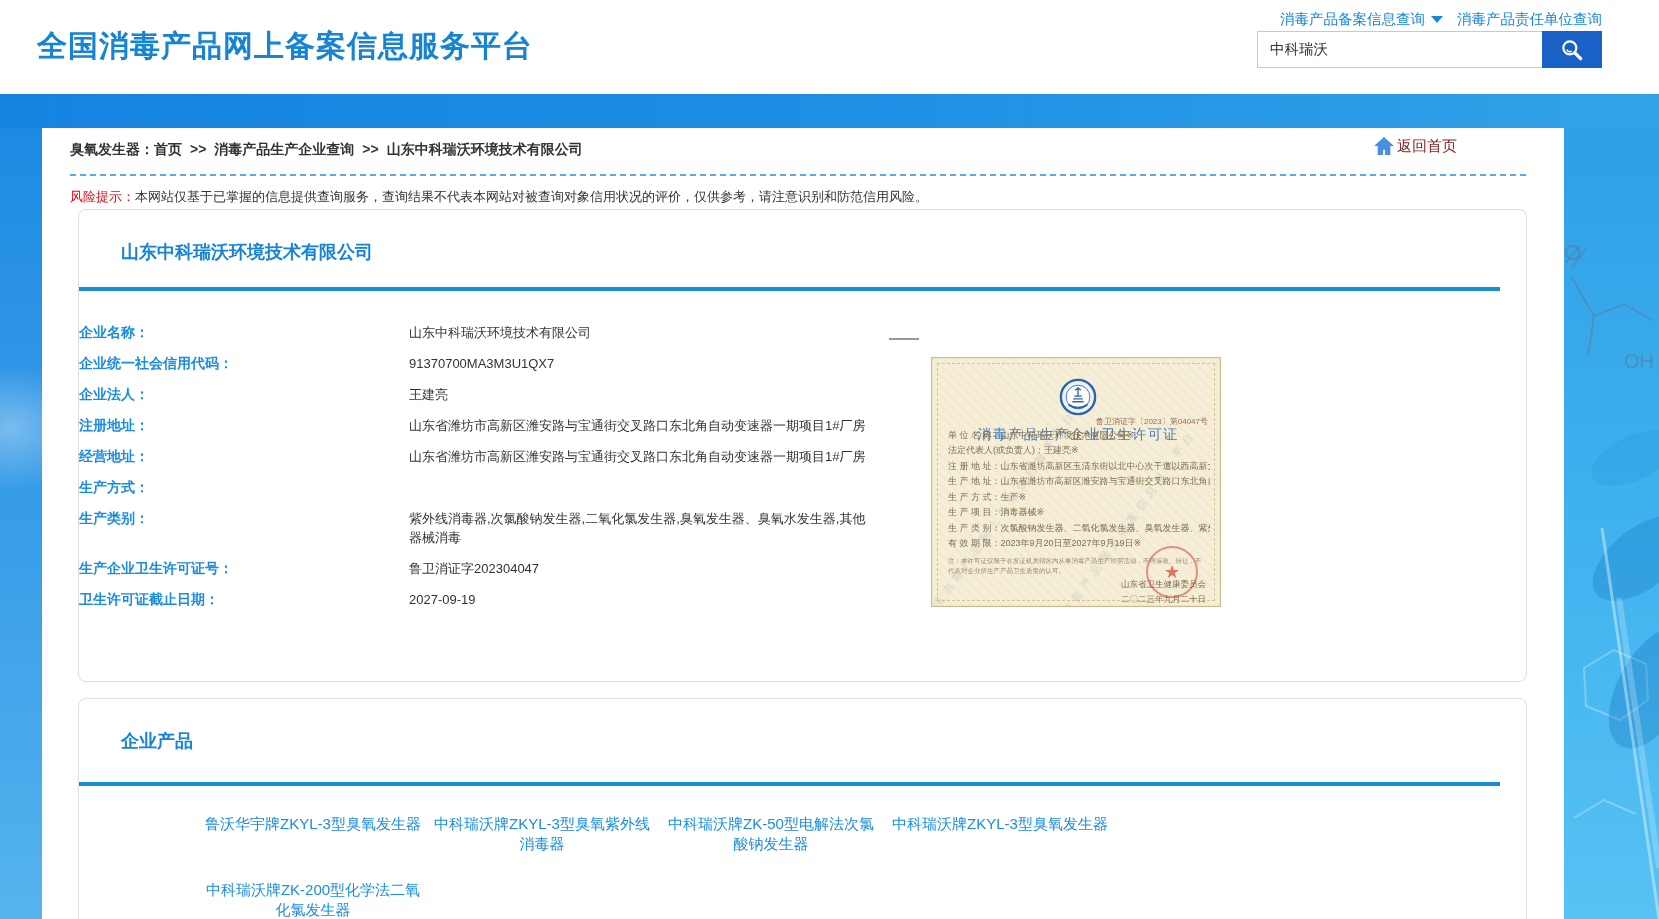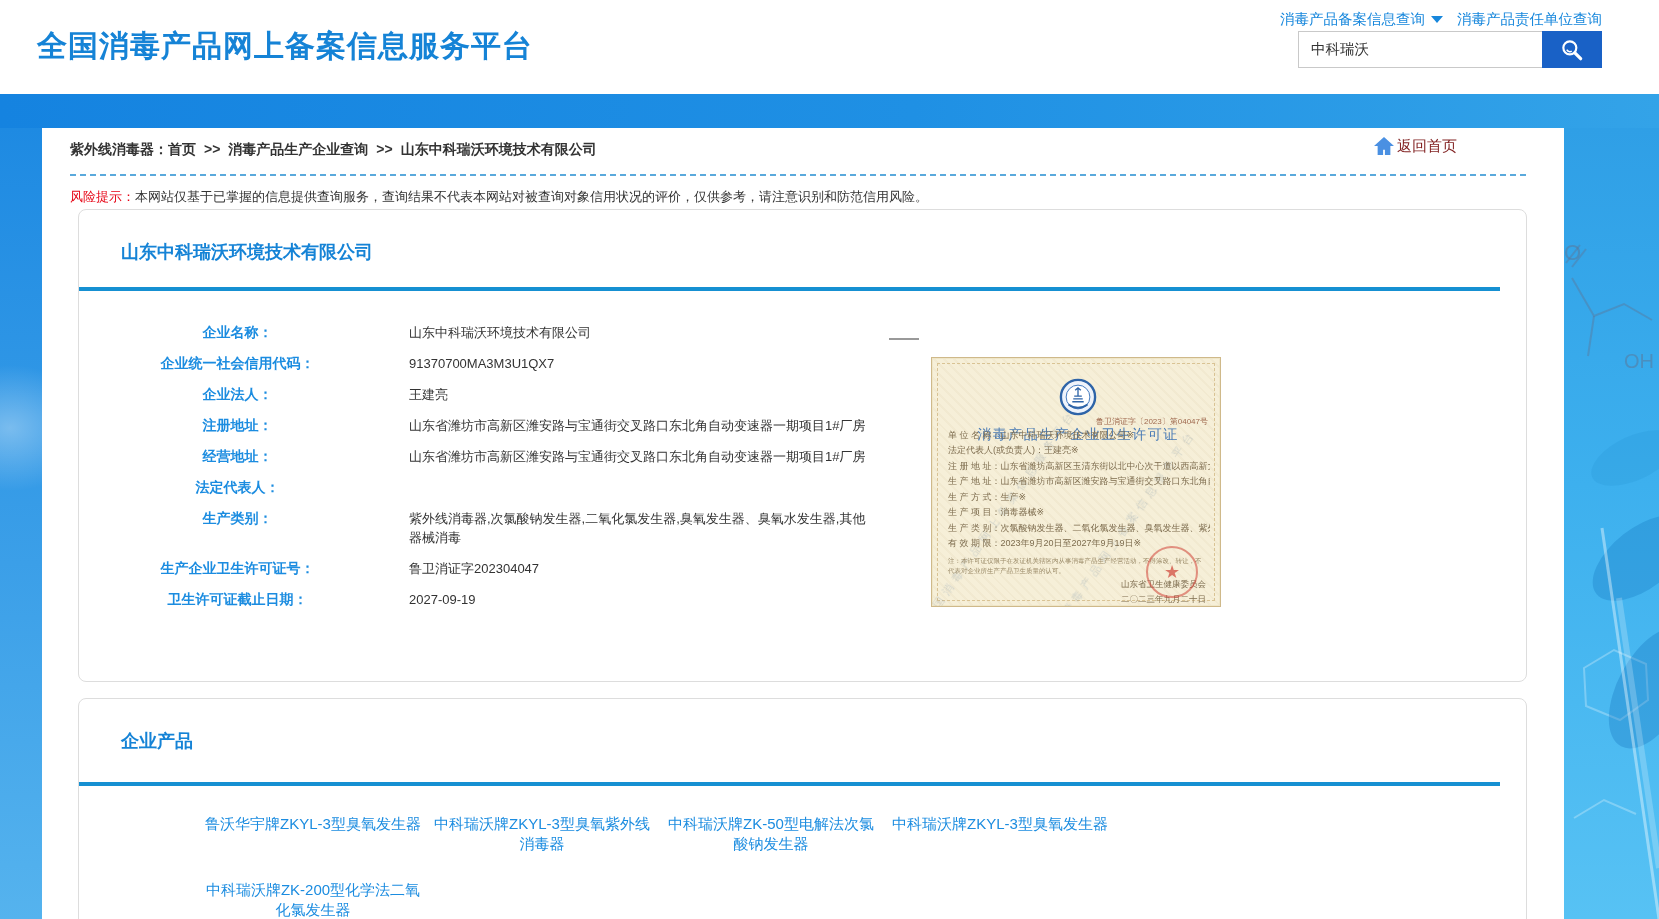--- a/index.html
+++ b/index.html
@@ -7,21 +7,21 @@
   body { font-family:"Liberation Sans","DejaVu Sans",sans-serif; background:#fff; }
   #screen { position:relative; width:1659px; height:919px; overflow:hidden; background:#fff; }
 
   
   .site-header { position:absolute; left:0; top:0; width:1659px; height:94px; background:#fff; }
   .site-title { position:absolute; left:37px; top:26px; font-size:30px; font-weight:bold; color:#1583d6; letter-spacing:1px; }
   .top-nav { position:absolute; right:57px; top:10px; display:flex; align-items:flex-start; gap:14px; font-size:14.5px; color:#1787dc; white-space:nowrap; }
   .top-nav a { color:#1787dc; text-decoration:none; display:flex; align-items:center; gap:6px; cursor:pointer; }
   .chevron { width:0; height:0; border-left:6px solid transparent; border-right:6px solid transparent; border-top:7px solid #1787dc; display:inline-block; }
   .search-group { position:absolute; right:57px; top:31px; display:flex; }
-  .search-input { width:244px; height:37px; border:1px solid #c9c9c9; border-right:none; font-size:14.5px; color:#333; padding:0 12px; outline:none; font-family:inherit; }
+  .search-input { width:285px; height:37px; border:1px solid #c9c9c9; border-right:none; font-size:14.5px; color:#333; padding:0 12px; outline:none; font-family:inherit; }
   .search-btn { width:60px; height:37px; background:#1961c6; border:none; cursor:pointer; display:flex; align-items:center; justify-content:center; }
 
   
   .blue-band { position:absolute; left:0; top:94px; width:1659px; height:34px; background:linear-gradient(90deg,#1583e0 0%,#1f90e4 55%,#33a3e8 100%); }
   .left-bg { position:absolute; left:0; top:128px; width:42px; height:791px;
              background:radial-gradient(ellipse 120px 90px at 10px 300px, rgba(255,255,255,.35), rgba(255,255,255,0) 70%),
                         linear-gradient(180deg,#1e8ae2 0%,#3b9fe8 55%,#55b3ee 100%); }
   .right-bg { position:absolute; left:1564px; top:128px; width:95px; height:791px;
               background:linear-gradient(180deg,#2f9fe6 0%,#3db0ee 45%,#57c2f4 100%); overflow:hidden; }
 
@@ -39,21 +39,21 @@
 
   .panel { position:absolute; left:36px; width:1449px; background:#fff; border:1px solid #ddd; border-radius:8px; }
   .panel-1 { top:81px; height:473px; }
   .panel-2 { top:570px; height:440px; }
   .panel-title { position:absolute; left:42px; top:30px; font-size:18px; font-weight:bold; color:#1583d6; }
   .panel-rule { position:absolute; left:0; top:77px; width:1421px; height:4px; background:#1690d2; }
   .panel-2 .panel-rule { top:83px; }
 
   .fields { position:absolute; left:0; top:113px; width:810px; }
   .field-row { display:flex; margin-bottom:12px; min-height:19px; }
-  .field-label { width:317px; text-align:center; font-size:14px; font-weight:bold; color:#1b8ce0; flex-shrink:0; line-height:19px; }
+  .field-label { width:317px; text-align:left; font-size:14px; font-weight:bold; color:#1b8ce0; flex-shrink:0; line-height:19px; }
   .field-value { margin-left:13px; max-width:468px; font-size:13px; color:#333; line-height:19px; }
 
   
   .cert-dash { position:absolute; left:810px; top:128px; width:30px; height:2px; background:#999; }
   .certificate { position:absolute; left:852px; top:147px; width:290px; height:250px;
                  background:repeating-linear-gradient(45deg, rgba(205,185,140,.10) 0 2px, rgba(0,0,0,0) 2px 7px), #f6efd8;
                  border:1px solid #cfb98a; box-shadow:0 0 0 1px #efe6c8 inset; overflow:hidden; }
   .cert-inner { position:absolute; inset:5px; border:1px dashed #d9c394; }
   .cert-head { position:absolute; left:14px; top:20px; right:10px; display:flex; align-items:center; gap:10px;flex-direction:column; }
   .cert-title { font-size:14px; color:#4a7bb5; letter-spacing:1.5px; white-space:nowrap; filter:blur(.3px); }
@@ -127,21 +127,21 @@
         </g>
         <path d="M95 791 L38 400" stroke="rgba(255,255,255,.4)" stroke-width="3" fill="none"></path>
         <path d="M95 740 L55 470" stroke="rgba(255,255,255,.22)" stroke-width="6" fill="none"></path>
       </svg>
     </span>
   </div>
 
   <div class="content">
 
     <div class="breadcrumb">
-      <span>紫外线消毒器：</span><a>首页</a><span class="crumb-sep">&gt;&gt;</span><a>消毒产品生产企业查询</a><span class="crumb-sep">&gt;&gt;</span><span>山东中科瑞沃环境技术有限公司</span>
+      <span>臭氧发生器：</span><a>首页</a><span class="crumb-sep">&gt;&gt;</span><a>消毒产品生产企业查询</a><span class="crumb-sep">&gt;&gt;</span><span>山东中科瑞沃环境技术有限公司</span>
     </div>
 
     <a class="back-home">
       <span style="display:flex;">
         <svg width="22" height="20" viewBox="0 0 24 22">
           <path d="M12 1 1 11h4v10h6v-6h2v6h6V11h4z" fill="#4a90e2"></path>
         </svg>
       </span>
       <span>返回首页</span>
     </a>
@@ -171,21 +171,21 @@
         </div>
         <div class="field-row">
           <div class="field-label">注册地址：</div>
           <div class="field-value">山东省潍坊市高新区潍安路与宝通街交叉路口东北角自动变速器一期项目1#厂房</div>
         </div>
         <div class="field-row">
           <div class="field-label">经营地址：</div>
           <div class="field-value">山东省潍坊市高新区潍安路与宝通街交叉路口东北角自动变速器一期项目1#厂房</div>
         </div>
         <div class="field-row">
-          <div class="field-label">法定代表人：</div>
+          <div class="field-label">生产方式：</div>
           <div class="field-value"></div>
         </div>
         <div class="field-row">
           <div class="field-label">生产类别：</div>
           <div class="field-value">紫外线消毒器,次氯酸钠发生器,二氧化氯发生器,臭氧发生器、臭氧水发生器,其他器械消毒</div>
         </div>
         <div class="field-row">
           <div class="field-label">生产企业卫生许可证号：</div>
           <div class="field-value">鲁卫消证字202304047</div>
         </div>

